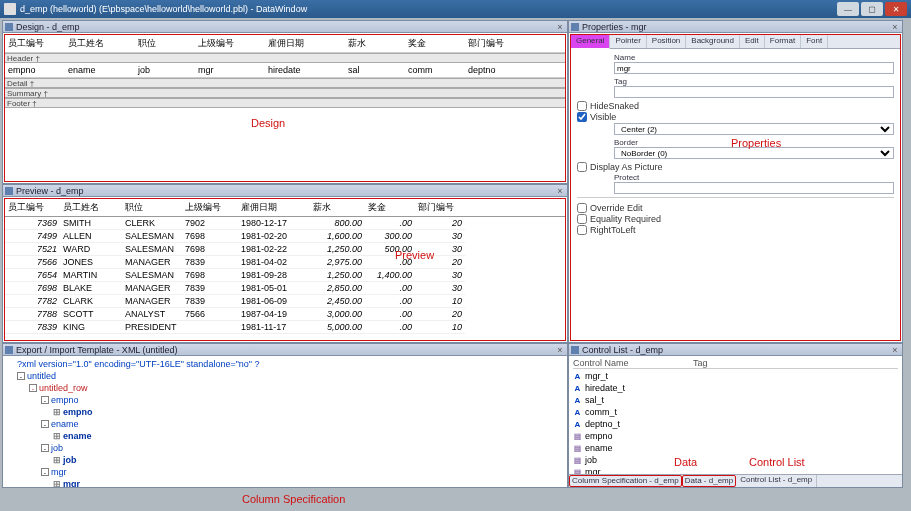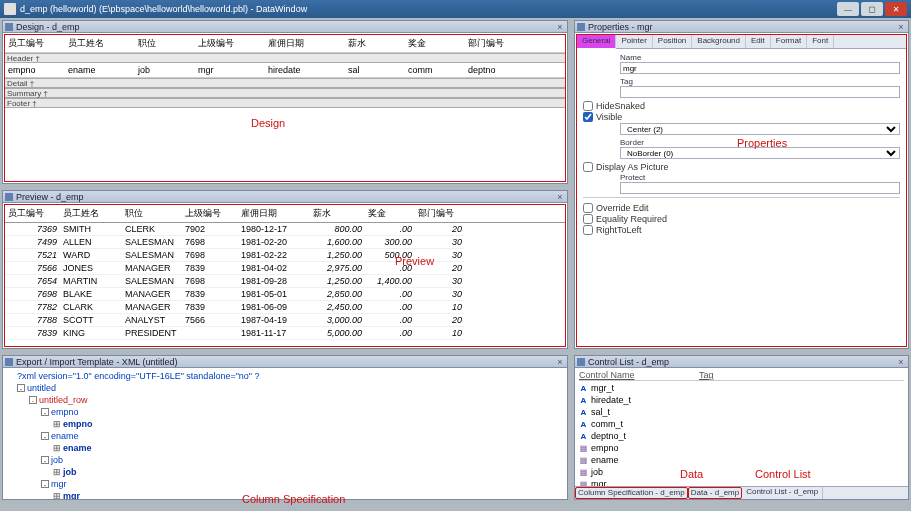--- a/index.html
+++ b/index.html
@@ -7,21 +7,21 @@
 .titlebar { height: 18px; background: linear-gradient(#3a6ea5,#2b5a8c); color: #fff; display: flex; align-items: center; padding: 0 4px; }
 .titlebar-icon { width: 12px; height: 12px; background: #e0e0e0; margin-right: 4px; border-radius: 1px; }
 .titlebar-title { flex: 1; font-size: 9px; }
 .winctl { display: flex; gap: 2px; }
 .winbtn { width: 22px; height: 14px; display: flex; align-items: center; justify-content: center; font-size: 8px; border-radius: 2px; cursor: pointer; }
 .winbtn.min { background: #d0d8e0; color: #333; }
 .winbtn.max { background: #d0d8e0; color: #333; }
 .winbtn.cls { background: #c84030; color: #fff; }
 
 .outer { position: absolute; top: 18px; left: 0; right: 0; bottom: 0; background: #b0b8c0; padding: 2px; }
-.layout { display: grid; grid-template-columns: 566px 335px; grid-template-rows: 164px 159px 145px; gap: 6px; height: 100%; }
+.layout { display: grid; grid-template-columns: 566px 335px; grid-template-rows: 164px 159px 145px; gap: 0; height: 100%; }
 
 .pane { background: #fff; border: 1px solid #7a8aa0; position: relative; display: flex; flex-direction: column; overflow: hidden; }
 .pane-hdr { height: 12px; background: linear-gradient(#d0d8e8,#b8c4d8); border-bottom: 1px solid #8090a8; display: flex; align-items: center; padding: 0 2px; font-size: 8px; color: #223; }
 .pane-hdr .icon { width: 8px; height: 8px; background: #6080b0; margin-right: 3px; }
 .pane-hdr-title { flex: 1; }
 .pane-hdr-x { width: 10px; text-align: center; cursor: pointer; color: #555; }
 .pane-body { flex: 1; overflow: auto; background: #fff; position: relative; }
 
 
 .red-outline { border: 1px solid #d01010; }
@@ -56,21 +56,21 @@
 .tree .node { white-space: nowrap; }
 .tree .lv1 { padding-left: 10px; }
 .tree .lv2 { padding-left: 22px; }
 .tree .lv3 { padding-left: 34px; }
 .tree .lv4 { padding-left: 46px; }
 .tree .blue { color: #0040c0; }
 .tree .bold { font-weight: bold; color: #0030a0; }
 .boxicon { display: inline-block; width: 8px; height: 8px; border: 1px solid #808080; text-align: center; line-height: 7px; font-size: 7px; margin-right: 2px; background: #fff; }
 
 .ctrl-list { padding: 2px 4px; font-size: 8px; }
-.ctrl-list .hdr { display: grid; grid-template-columns: 120px 1fr; color: #555; border-bottom: 1px solid #ccc; margin-bottom: 1px; text-decoration: underline; }
+.ctrl-list .hdr { display: grid; grid-template-columns: 120px 1fr; color: #555; border-bottom: 1px solid #ccc; margin-bottom: 1px; }
 .ctrl-row { display: flex; align-items: center; gap: 3px; height: 12px; }
 .ctrl-ic { display:inline-block; width: 9px; text-align:center; font-size:8px; }
 .ctrl-ic.A { color: #0040c0; font-weight: bold; }
 .ctrl-ic.C { color: #8060a0; }
 
 .bottom-tabs { display: flex; height: 13px; border-top: 1px solid #a0a8b8; background: #e4e8f0; }
 .bottom-tab { padding: 0 4px; border-right: 1px solid #b8c0cc; font-size: 8px; color: #334; cursor: pointer; }
 
 .red-small-box { border: 1px solid #d01010; border-radius: 2px; padding: 0 2px; }
 </style>

